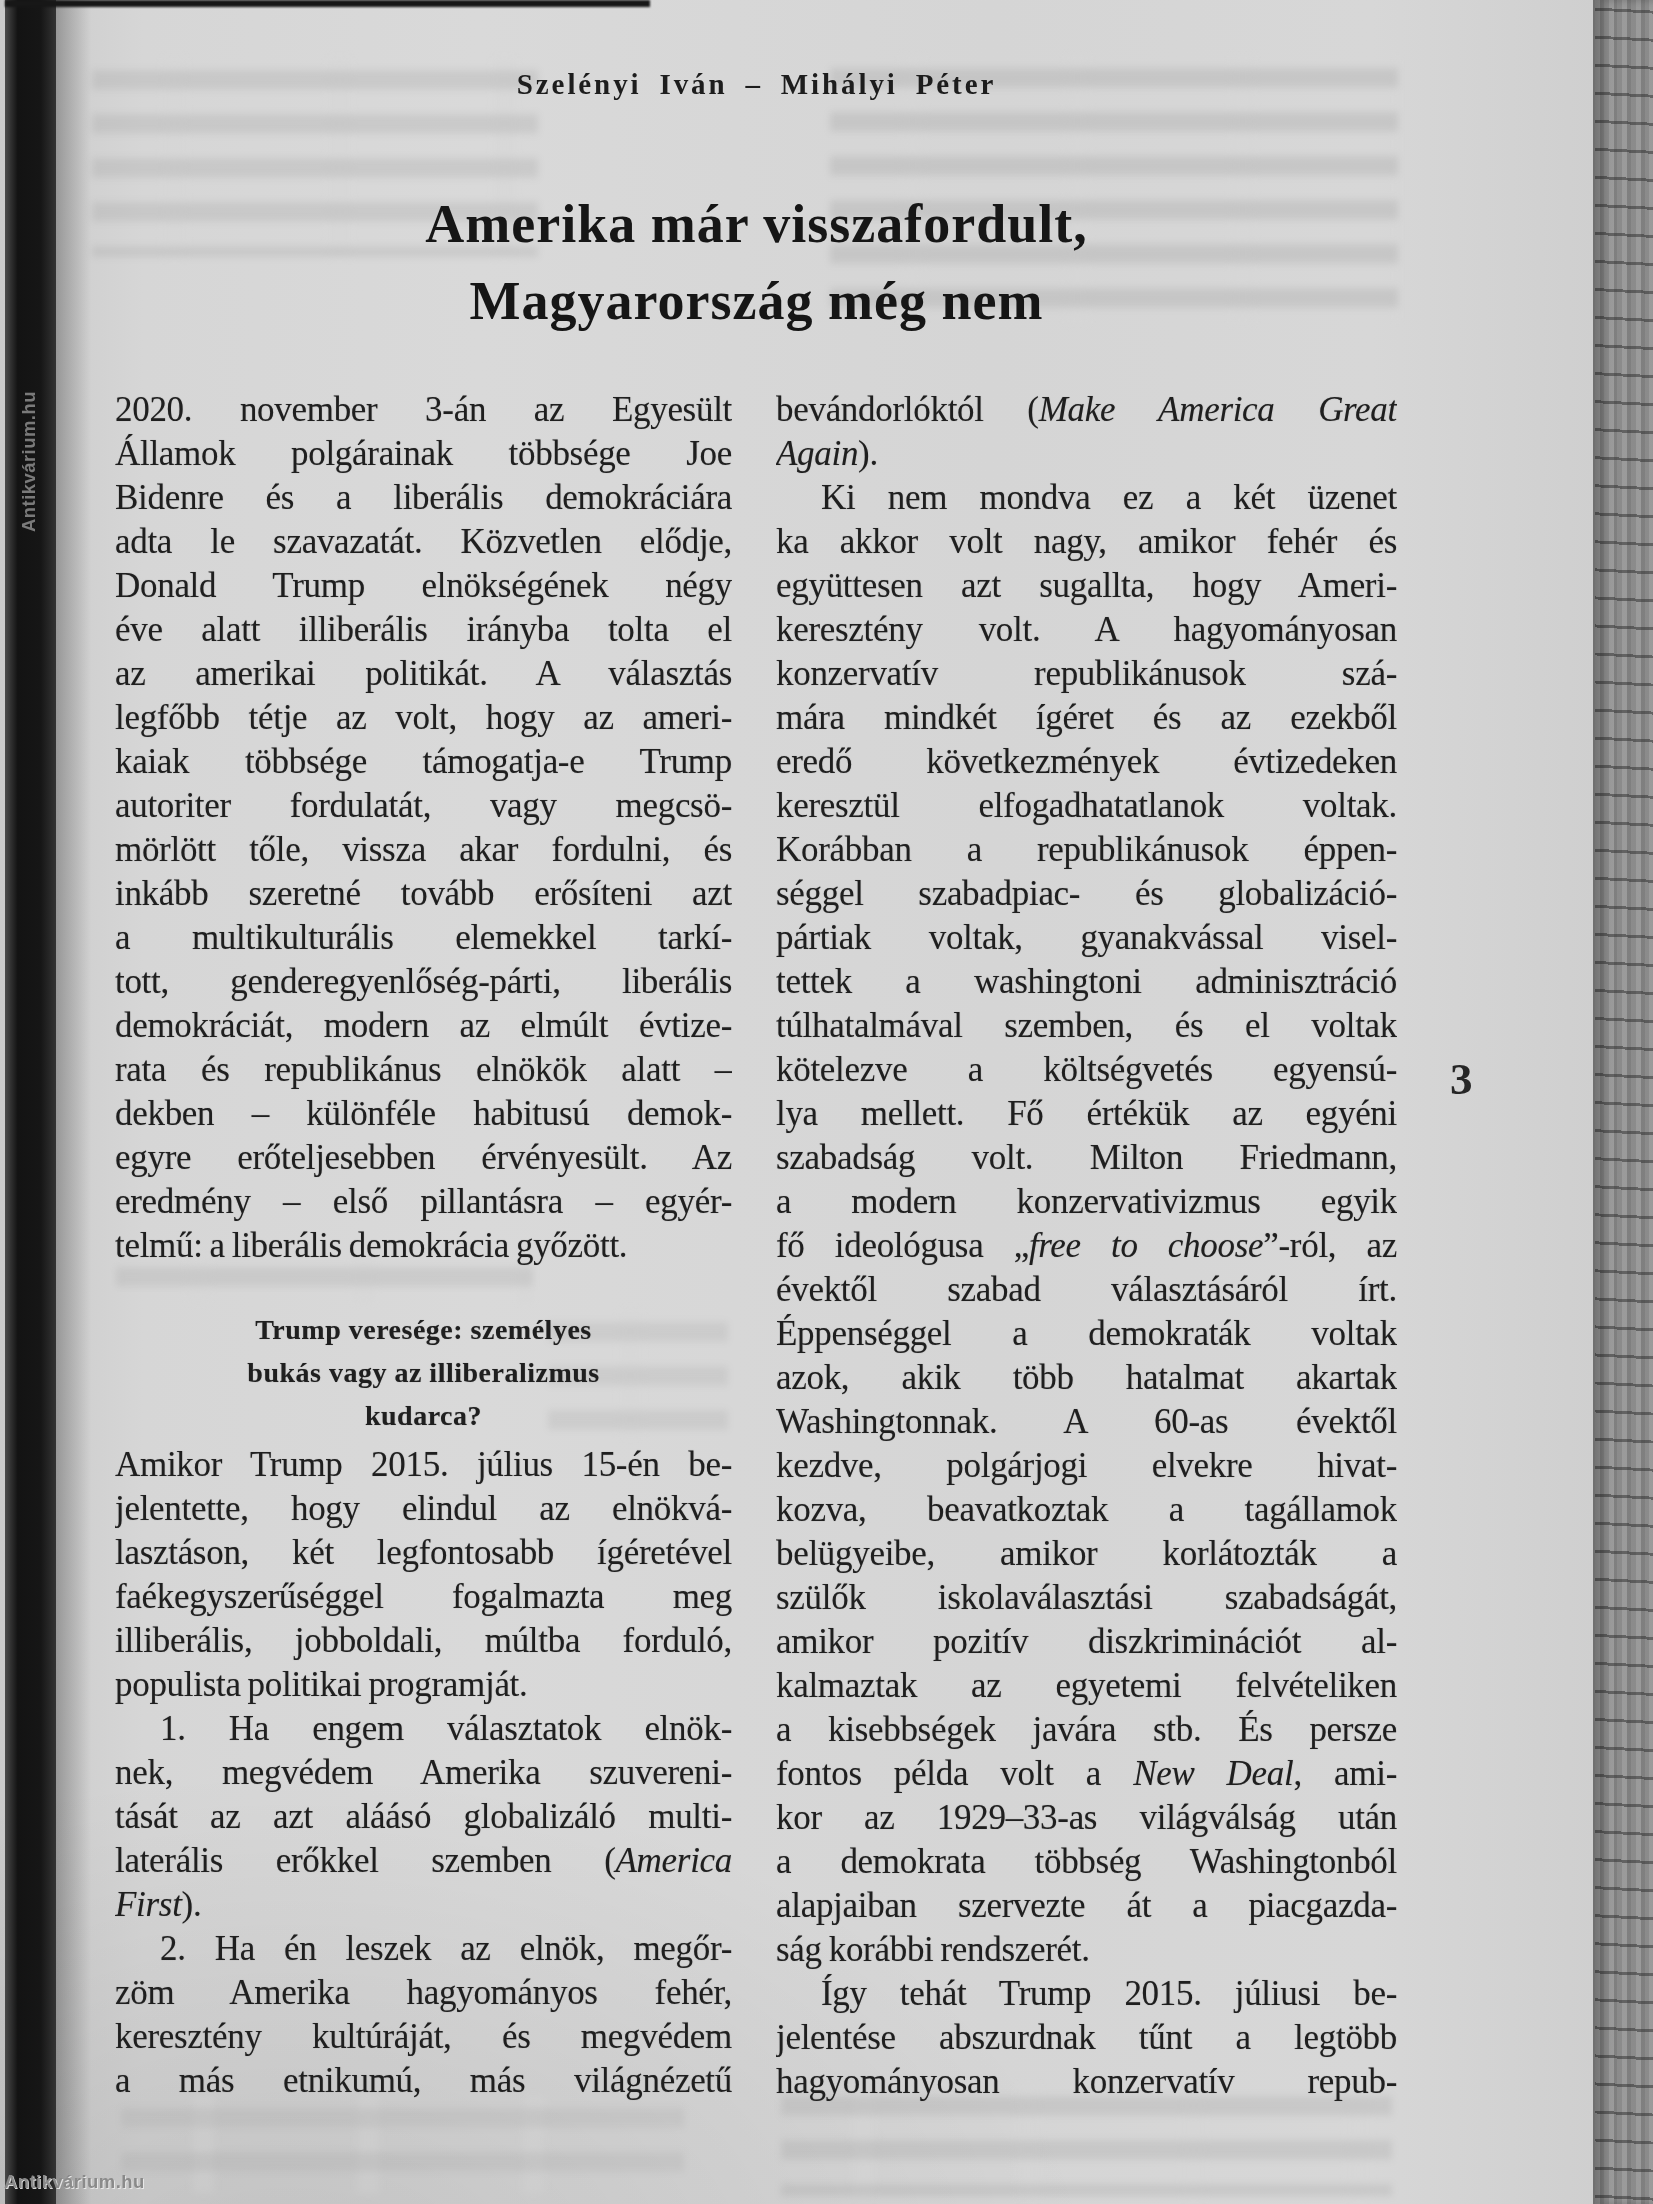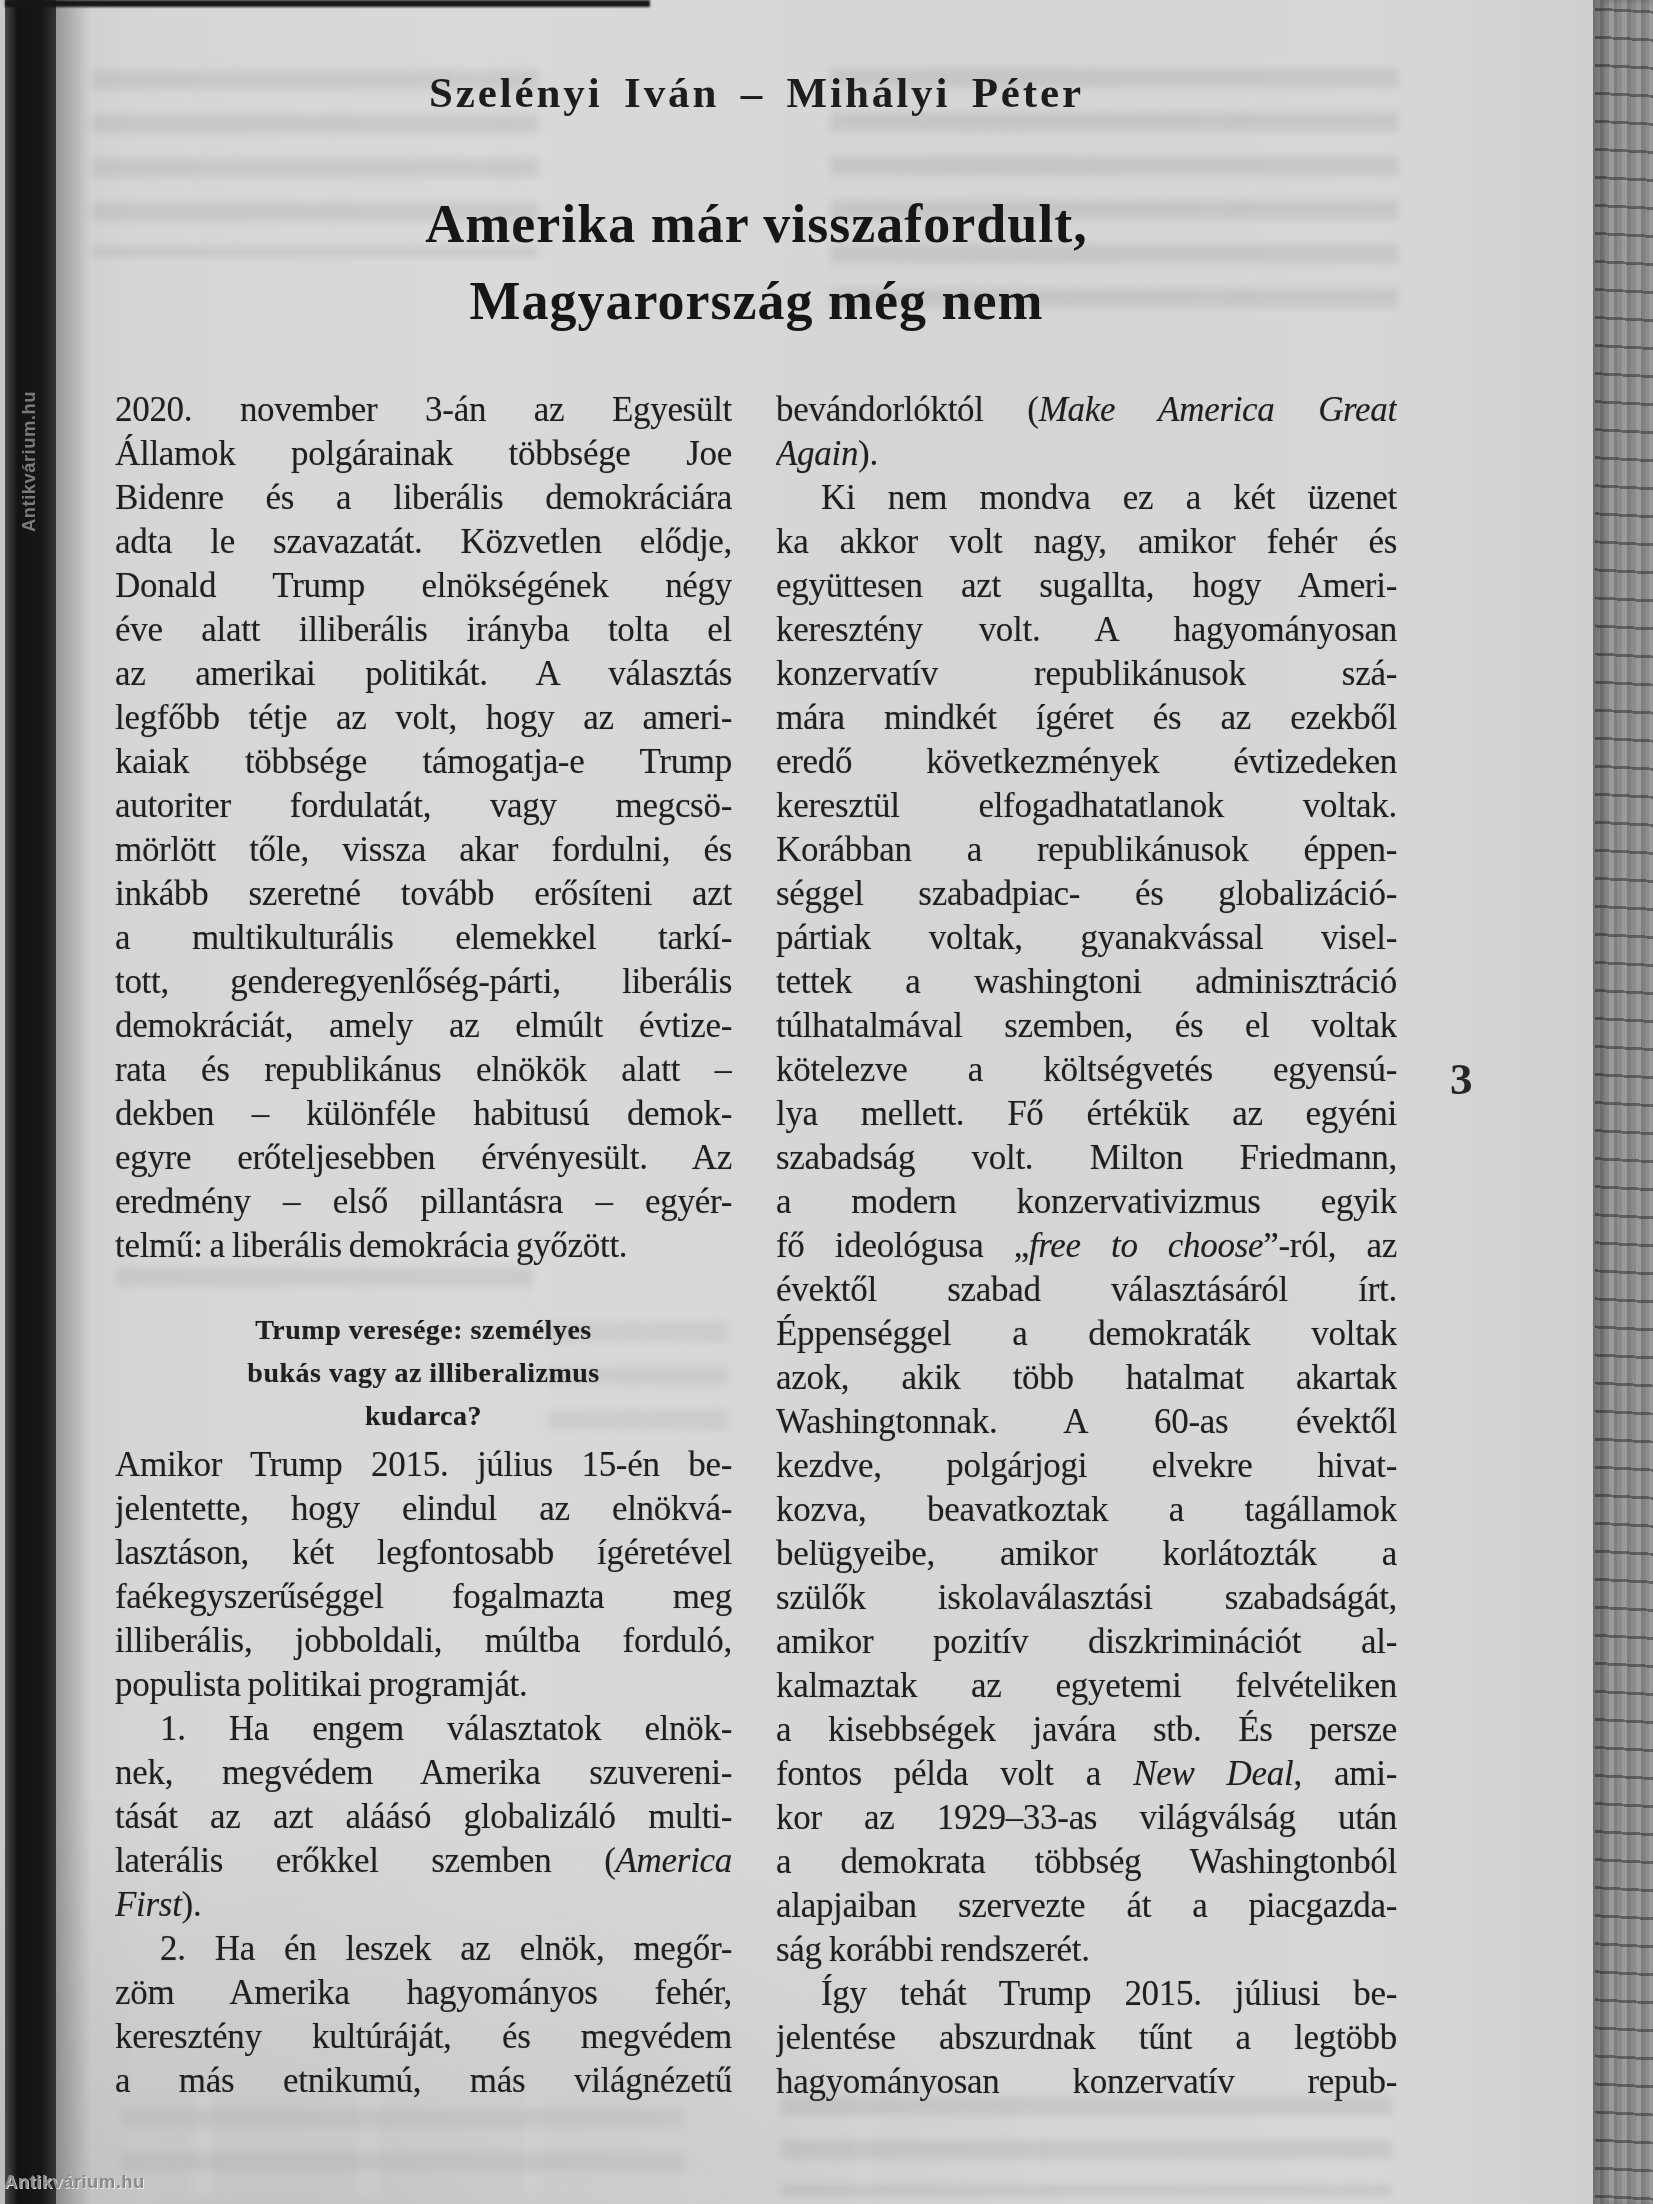--- a/index.html
+++ b/index.html
@@ -26,21 +26,21 @@
 
   
   .bleed{position:absolute;
     background-image:
       repeating-linear-gradient(180deg, rgba(120,120,120,0) 0 9.7px, rgba(118,118,118,0.30) 14.6px 29px, rgba(120,120,120,0) 34px 44px),
       repeating-linear-gradient(90deg, rgba(214,214,214,0) 0 72px, rgba(214,214,214,0.85) 72px 93px, rgba(214,214,214,0) 93px 165px);
     filter:blur(3.9px);}
 
   
   #author{position:absolute;left:115px;top:68px;width:1283px;text-align:center;
-    font-weight:bold;font-size:43px;letter-spacing:2.9px;word-spacing:7.8px;color:#1d1d1d;}
+    font-weight:bold;font-size:29px;letter-spacing:2.9px;word-spacing:7.8px;color:#1d1d1d;}
   #title{position:absolute;left:115px;top:186px;width:1283px;text-align:center;
     font-weight:bold;font-size:54px;line-height:77px;letter-spacing:1px;color:#161616;}
 
   
   .colblock{position:absolute;width:617px;color:#1f1f1f;font-size:35px;
     letter-spacing:-0.3px;word-spacing:-1.5px;text-shadow:0 0 1px rgba(30,30,30,0.35);}
   .line{height:44px;line-height:44px;overflow:hidden;white-space:nowrap;
     text-align:justify;text-align-last:justify;}
   .line.end{text-align-last:left;}
   .line.ind{text-indent:45px;}
@@ -92,21 +92,21 @@
       <div class="line">Donald Trump elnökségének négy</div>
       <div class="line">éve alatt illiberális irányba tolta el</div>
       <div class="line">az amerikai politikát. A választás</div>
       <div class="line">legfőbb tétje az volt, hogy az ameri-</div>
       <div class="line">kaiak többsége támogatja-e Trump</div>
       <div class="line">autoriter fordulatát, vagy megcsö-</div>
       <div class="line">mörlött tőle, vissza akar fordulni, és</div>
       <div class="line">inkább szeretné tovább erősíteni azt</div>
       <div class="line">a multikulturális elemekkel tarkí-</div>
       <div class="line">tott, genderegyenlőség-párti, liberális</div>
-      <div class="line">demokráciát, amely az elmúlt évtize-</div>
+      <div class="line">demokráciát, modern az elmúlt évtize-</div>
       <div class="line">rata és republikánus elnökök alatt –</div>
       <div class="line">dekben – különféle habitusú demok-</div>
       <div class="line">egyre erőteljesebben érvényesült. Az</div>
       <div class="line">eredmény – első pillantásra – egyér-</div>
       <div class="line end">telmű: a liberális demokrácia győzött.</div>
     </div>
   <div id="left-heading" class="colblock" style="left:115px;top:1308px;">
       <div class="line">Trump veresége: személyes</div>
       <div class="line">bukás vagy az illiberalizmus</div>
       <div class="line">kudarca?</div>

